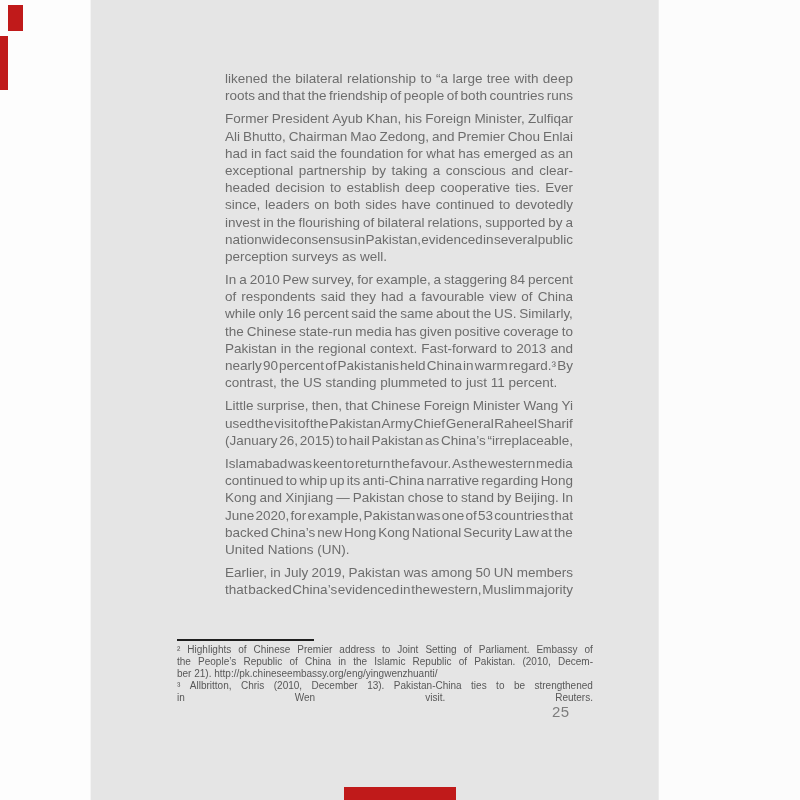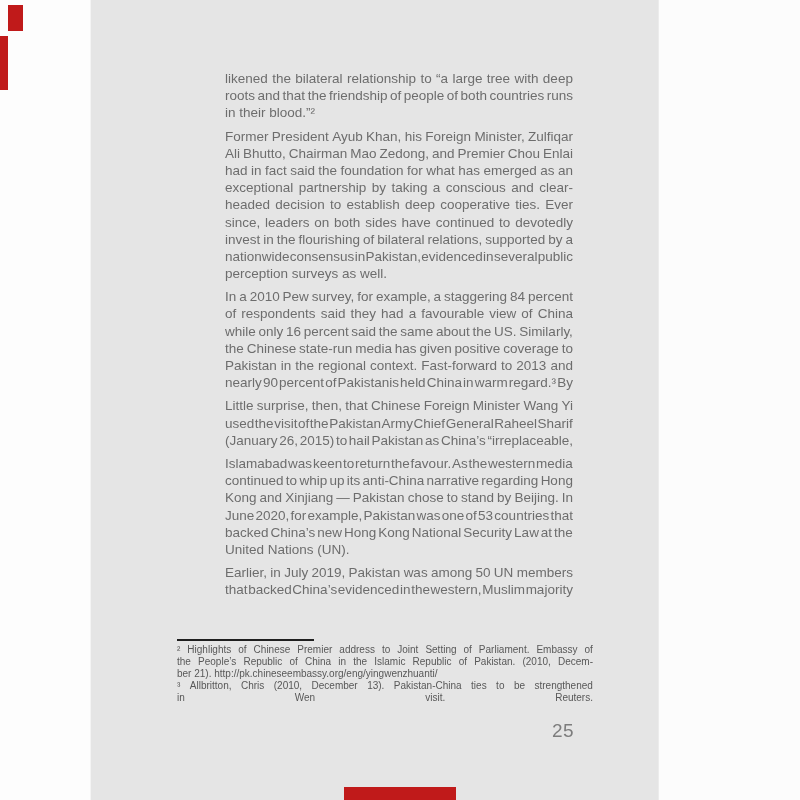--- a/index.html
+++ b/index.html
@@ -39,22 +39,22 @@
     background:#1f1f1f;
   }
   .footnotes{
     position:absolute;left:177px;top:644px;width:416px;
     color:#585858;font-size:10px;
   }
   .footnotes .para{margin:0;}
   .footnotes .line{height:12px;line-height:12px;}
 
   .page-number{
-    position:absolute;left:552px;top:720px;
-    color:#7d7d7d;font-size:19px;letter-spacing:0.5px;
+    position:absolute;left:552px;top:703px;
+    color:#7d7d7d;font-size:15px;letter-spacing:0.5px;
   }
 </style>
 </head>
 <body>
 
 <div class="screen">
   <div class="zone-left"></div>
   <div class="zone-right"></div>
 
   <div class="red-mark mark-top-left" style="background: rgb(192, 26, 26);"></div>
@@ -81,21 +81,20 @@
           <span>that</span>
           <span>the</span>
           <span>friendship</span>
           <span>of</span>
           <span>people</span>
           <span>of</span>
           <span>both</span>
           <span>countries</span>
           <span>runs</span>
         </div>
-        <div class="line">in their blood.”²</div>
       </div>
       <div class="para">
         <div class="line j">
           <span>Former</span>
           <span>President</span>
           <span>Ayub</span>
           <span>Khan,</span>
           <span>his</span>
           <span>Foreign</span>
           <span>Minister,</span>
@@ -248,20 +247,21 @@
           <span>percent</span>
           <span>of</span>
           <span>Pakistanis</span>
           <span>held</span>
           <span>China</span>
           <span>in</span>
           <span>warm</span>
           <span>regard.³</span>
           <span>By</span>
         </div>
+        <div class="line">contrast, the US standing plummeted to just 11 percent.</div>
       </div>
       <div class="para">
         <div class="line j">
           <span>Little</span>
           <span>surprise,</span>
           <span>then,</span>
           <span>that</span>
           <span>Chinese</span>
           <span>Foreign</span>
           <span>Minister</span>

